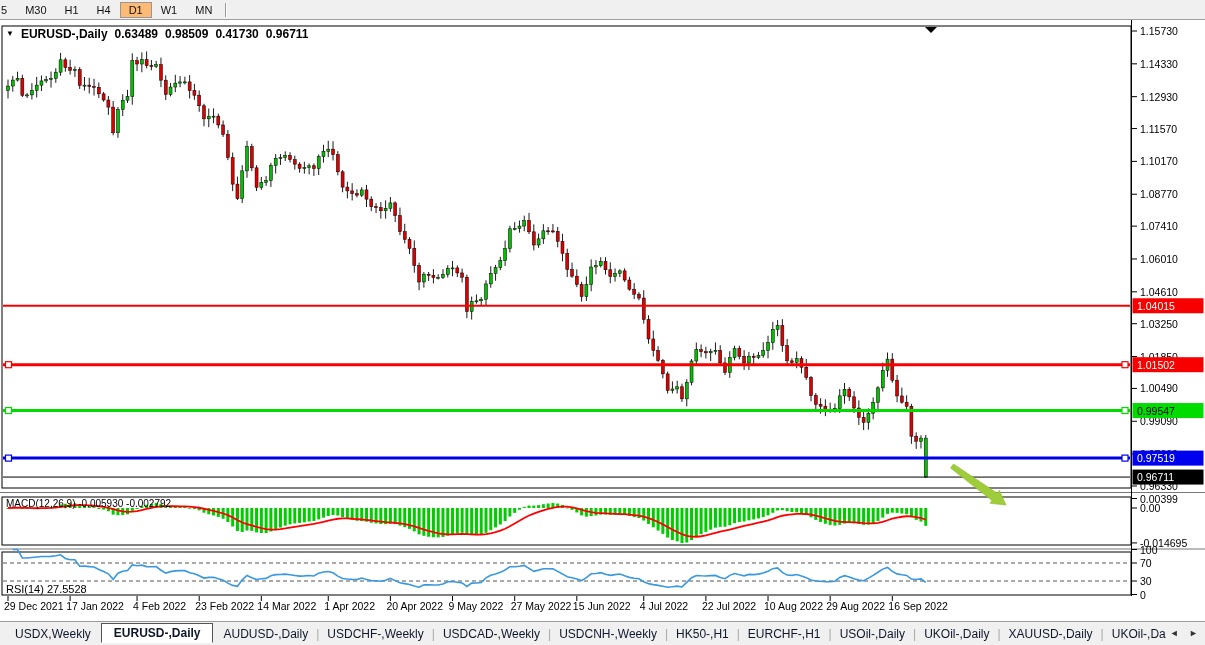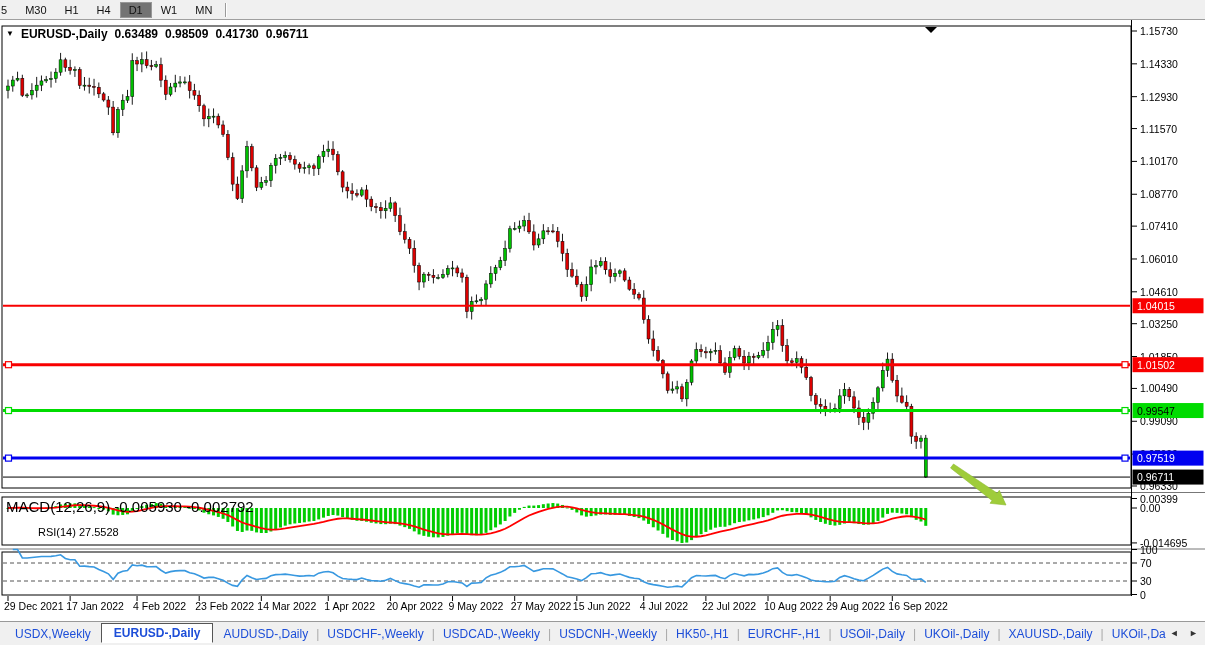--- a/index.html
+++ b/index.html
@@ -4,33 +4,33 @@
 <style>
   html,body{margin:0;padding:0;background:#fff;width:1205px;height:645px;overflow:hidden;
     font-family:"Liberation Sans",sans-serif;position:relative;}
   #stage{position:absolute;inset:0;width:1205px;height:645px;}
   svg#chart-canvas{position:absolute;left:0;top:0;z-index:1;}
   
   #toolbar{position:absolute;left:0;top:0;width:1205px;height:19px;background:#f0f0f0;
     border-bottom:1px solid #9f9f9f;display:flex;align-items:center;z-index:6;}
   .tf-btn{font-size:11px;color:#111;padding:1px 9px;line-height:14px;cursor:default;white-space:nowrap;}
   .tf-btn.cut{margin-left:-8px;}
-  .tf-btn.active{background:#737373;border:1px solid #979797;padding:0 8px;}
+  .tf-btn.active{background:#fdba74;border:1px solid #979797;padding:0 8px;}
   .groove{width:0;height:14px;border-left:1px solid #9a9a9a;border-right:1px solid #fff;margin:0 4px;}
   
   .ovl{position:absolute;z-index:4;color:#000;white-space:nowrap;}
   #chart-title{left:6px;top:27px;font-size:12px;font-weight:bold;display:flex;gap:7px;align-items:center;}
   #chart-title .tri{font-size:8px;position:relative;top:-1px;}
-  #macd-label{left:6px;top:498px;font-size:15px;}
-  #rsi-label{left:6px;top:526px;font-size:11px;margin-left:32px;}
+  #macd-label{left:6px;top:498px;font-size:10px;}
+  #rsi-label{left:6px;top:583px;font-size:11px;}
   
   #tabbar{position:absolute;left:0;top:621px;width:1205px;height:24px;background:#f0f0f0;
     border-top:1px solid #999;display:flex;align-items:center;padding-left:10px;box-sizing:border-box;
     font-size:12px;z-index:6;}
-  .tab{color:#1d4ed8;padding:2px 5px;white-space:nowrap;cursor:default;}
+  .tab{color:#0f172a;padding:2px 5px;white-space:nowrap;cursor:default;}
   .tab.active{background:#fff;border:1px solid #555;border-bottom:1px solid #fff;font-weight:bold;
     padding:2px 12px;margin:0 5px;position:relative;top:-1px;}
   .tabsep{color:#a8a8a8;margin:0 3px;}
   #tab-arrows{position:absolute;right:3px;top:6px;font-size:9px;color:#333;letter-spacing:4px;}
 </style>
 </head>
 <body>
 
 <div id="stage">
   <svg id="chart-canvas" width="1205" height="645">

